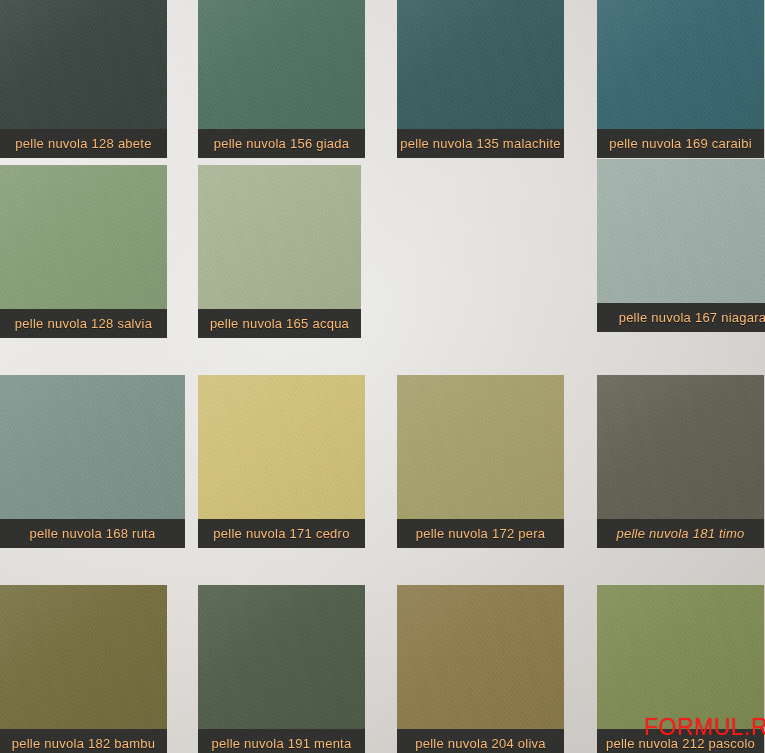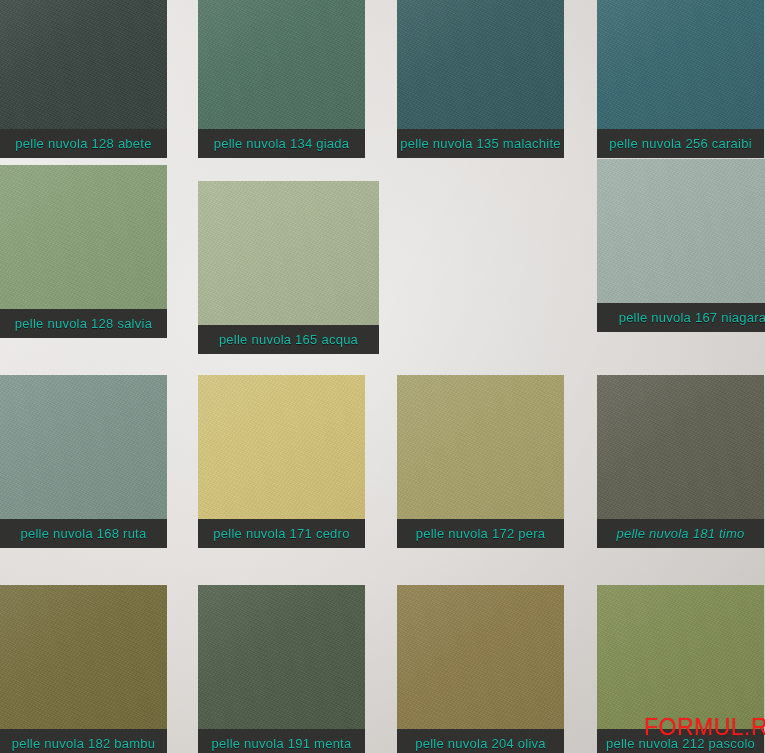--- a/index.html
+++ b/index.html
@@ -67,21 +67,21 @@
     pointer-events: none;
   }
 
   .caption {
     position: absolute;
     left: 0;
     right: 0;
     bottom: 0;
     height: 29px;
     background: #31312f;
-    color: #14b8a6;
+    color: #fdba74;
     font-family: "Liberation Sans", sans-serif;
     font-size: 13px;
     letter-spacing: 0.25px;
     line-height: 29px;
     text-align: center;
     white-space: nowrap;
     text-shadow: 0 1px 0 rgba(0,0,0,0.55);
   }
 
   #watermark {
@@ -100,43 +100,43 @@
 <body>
 
 <div id="stage">
   <div class="grid">
       <div class="cell" style="left: 0px; top: -15px; width: 167px; height: 173px;">
         <div class="swatch" style="background-color: rgb(55, 67, 63);"></div>
         <div class="caption">pelle nuvola 128 abete</div>
       </div>
       <div class="cell" style="left: 198px; top: -15px; width: 167px; height: 173px;">
         <div class="swatch" style="background-color: rgb(78, 114, 97);"></div>
-        <div class="caption">pelle nuvola 134 giada</div>
+        <div class="caption">pelle nuvola 156 giada</div>
       </div>
       <div class="cell" style="left: 397px; top: -15px; width: 167px; height: 173px;">
         <div class="swatch" style="background-color: rgb(53, 92, 95);"></div>
         <div class="caption">pelle nuvola 135 malachite</div>
       </div>
       <div class="cell" style="left: 597px; top: -15px; width: 167px; height: 173px;">
         <div class="swatch" style="background-color: rgb(54, 102, 111);"></div>
-        <div class="caption">pelle nuvola 256 caraibi</div>
+        <div class="caption">pelle nuvola 169 caraibi</div>
       </div>
       <div class="cell" style="left: 0px; top: 165px; width: 167px; height: 173px;">
         <div class="swatch" style="background-color: rgb(135, 160, 119);"></div>
         <div class="caption">pelle nuvola 128 salvia</div>
       </div>
-      <div class="cell" style="left: 198px; top: 165px; width: 181px; height: 173px; margin-top: 16px;">
+      <div class="cell" style="left: 198px; top: 165px; width: 163px; height: 173px;">
         <div class="swatch" style="background-color: rgb(170, 182, 148);"></div>
         <div class="caption">pelle nuvola 165 acqua</div>
       </div>
       <div class="cell" style="left: 597px; top: 159px; width: 181px; height: 173px; padding-left: 10px;">
         <div class="swatch" style="background-color: rgb(159, 176, 169);"></div>
         <div class="caption">pelle nuvola 167 niagara</div>
       </div>
-      <div class="cell" style="left: 0px; top: 375px; width: 167px; height: 173px;">
+      <div class="cell" style="left: 0px; top: 375px; width: 167px; height: 173px; padding-left: 18px;">
         <div class="swatch" style="background-color: rgb(125, 149, 140);"></div>
         <div class="caption">pelle nuvola 168 ruta</div>
       </div>
       <div class="cell" style="left: 198px; top: 375px; width: 167px; height: 173px;">
         <div class="swatch" style="background-color: rgb(212, 196, 121);"></div>
         <div class="caption">pelle nuvola 171 cedro</div>
       </div>
       <div class="cell" style="left: 397px; top: 375px; width: 167px; height: 173px;">
         <div class="swatch" style="background-color: rgb(167, 161, 105);"></div>
         <div class="caption">pelle nuvola 172 pera</div>

